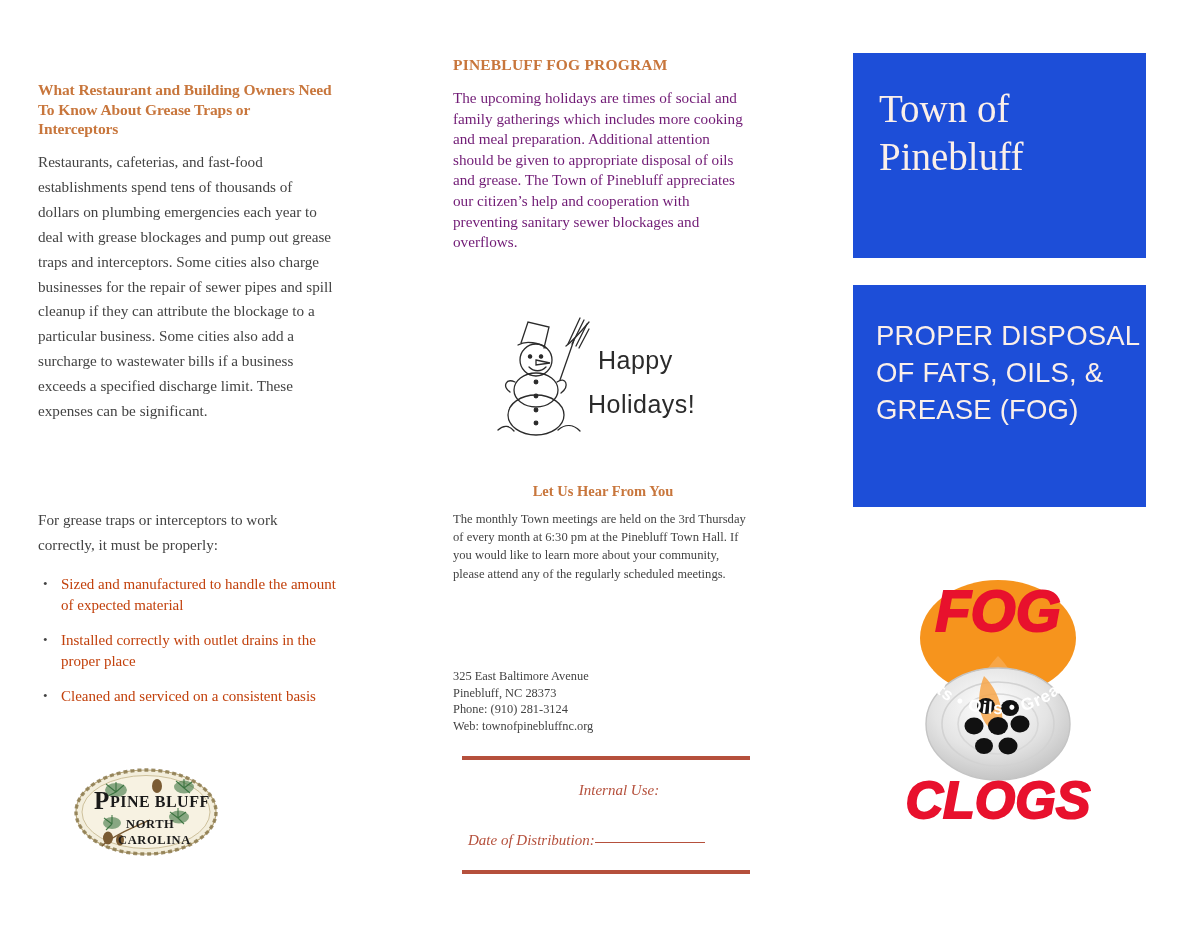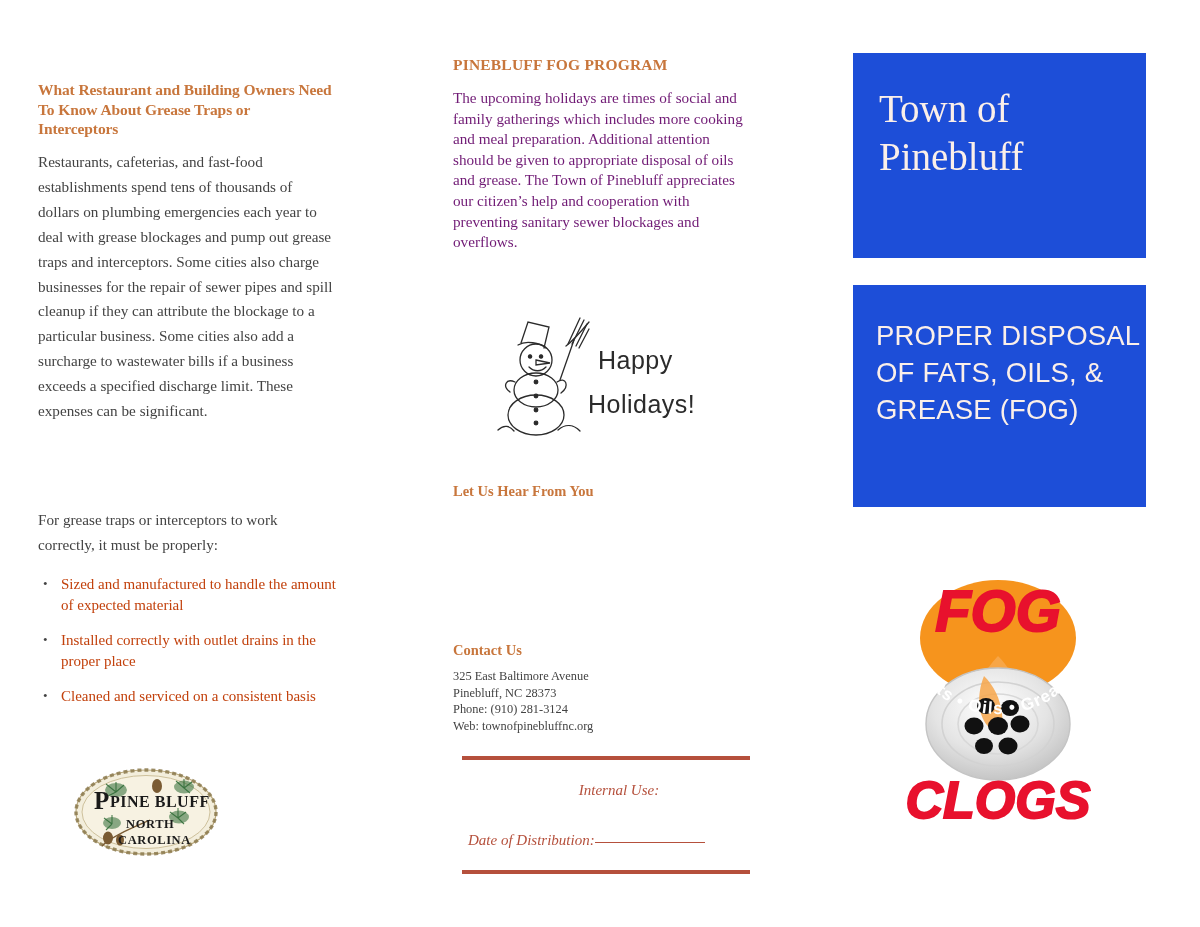--- a/index.html
+++ b/index.html
@@ -52,20 +52,21 @@
     top: 55px;
     left: 0;
     width: 300px;
     font-size: 15.5px;
     line-height: 19px;
     letter-spacing: 0.2px;
   }
   .sub-heading {
     font-size: 14.5px;
     line-height: 18px;
+    text-align: center;
   }
 
   
   .body-text {
     font-size: 15.2px;
     line-height: 24.9px;
     color: #434343;
     text-align: left;
   }
   #left-para1 {
@@ -355,22 +356,22 @@
           <path d="M10 120 C 16 114, 22 116, 26 121"></path>
           <path d="M70 120 C 78 113, 86 115, 92 121"></path>
         </g>
         <text x="110" y="59" font-family="Liberation Sans, sans-serif" font-size="25" fill="#2B2B2B" letter-spacing="0.5">Happy</text>
         <text x="100" y="103" font-family="Liberation Sans, sans-serif" font-size="25" fill="#2B2B2B" letter-spacing="0.5">Holidays!</text>
       </svg>
     </div>
 
     <div id="mid-heading-2" class="head-orange sub-heading">Let Us Hear From You</div>
 
-
-    <div id="mid-heading-3" class="head-orange sub-heading">Contact Us</div>
+    <div id="mid-para2">The monthly Town meetings are held on the 3rd Thursday of every month at 6:30 pm at the Pinebluff Town Hall.  If you would like to learn more about your community, please attend any of the regularly scheduled meetings.</div>
+
 
     <div id="mid-contact">
       <div>325 East Baltimore Avenue</div>
       <div>Pinebluff, NC 28373</div>
       <div>Phone: (910) 281-3124</div>
       <div>Web: townofpinebluffnc.org</div>
     </div>
 
     <div id="internal-box">
       <div class="rule" id="internal-rule-top"></div>

